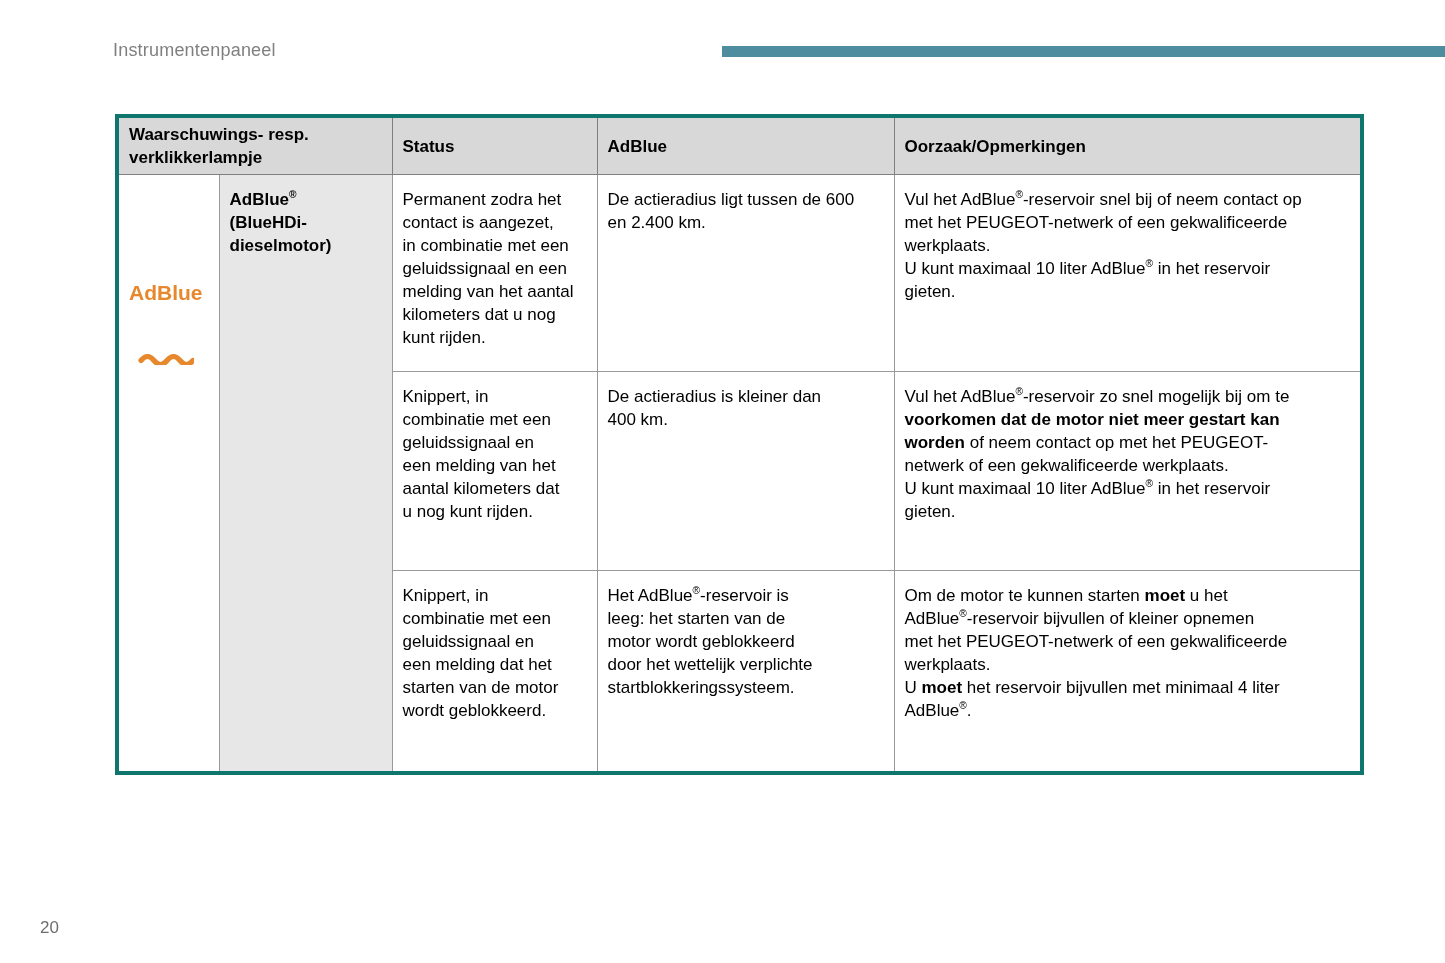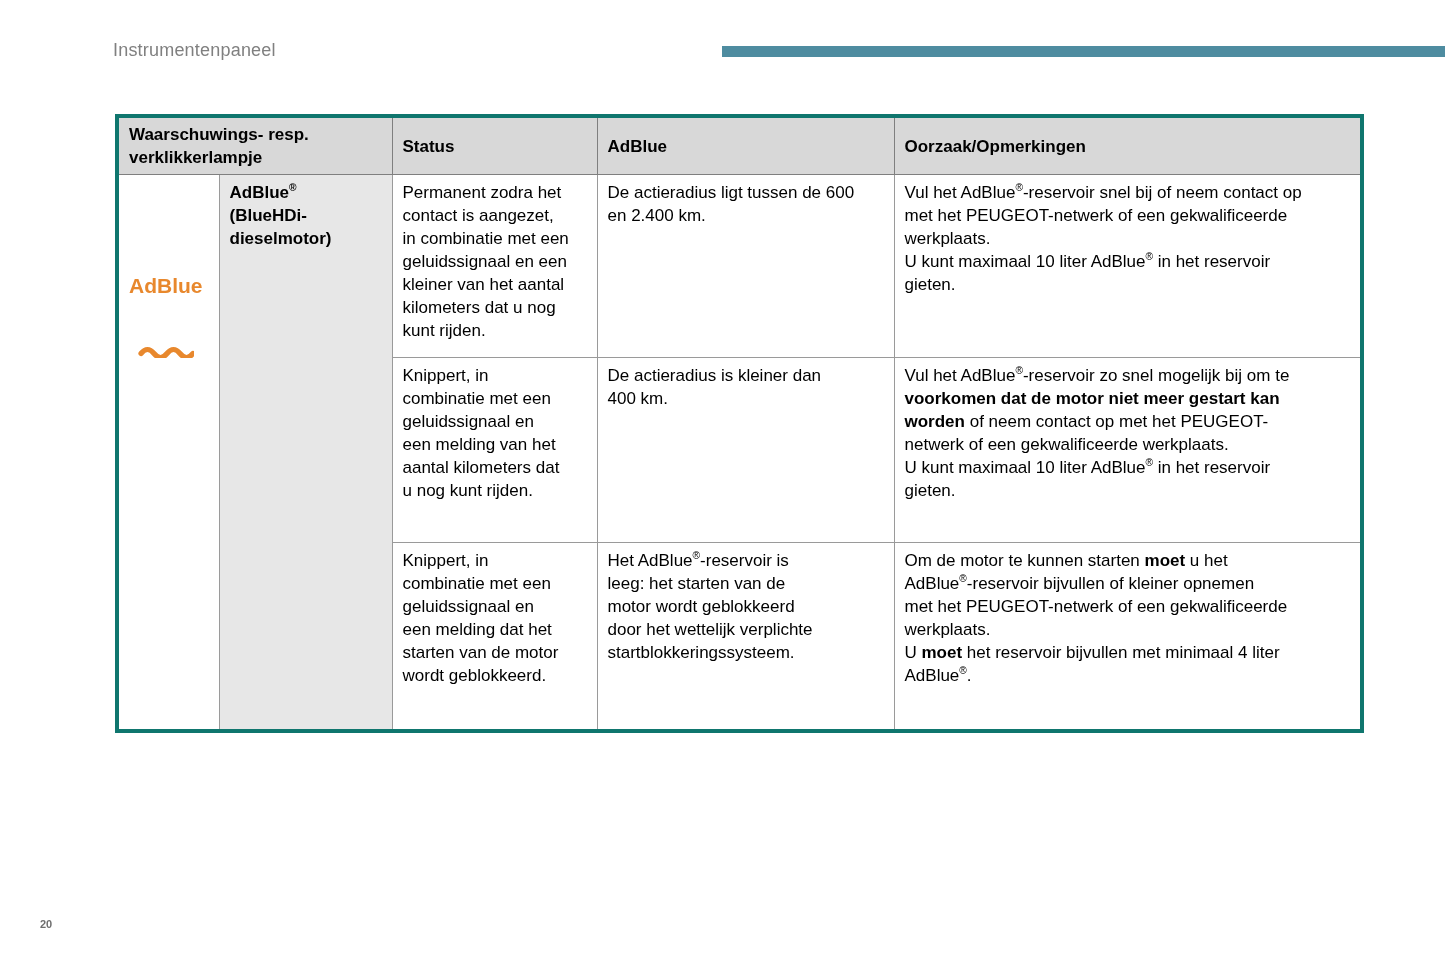--- a/index.html
+++ b/index.html
@@ -14,34 +14,34 @@
   .page-title{
     position:absolute;left:113px;top:40px;
     font-size:18px;color:#808080;letter-spacing:0.2px;
   }
   .accent-bar{
     position:absolute;left:722px;right:0;top:46px;height:11px;
     background:#4e8ca0;
   }
   .page-number{
     position:absolute;left:40px;top:918px;
-    font-size:11px;font-weight:bold;color:#6e6e6e;
+    font-size:17px;font-weight:normal;color:#6e6e6e;
   }
   table.warn{
     position:absolute;left:115px;top:90px;
     width:1245px;
     border-collapse:collapse;table-layout:fixed;
     border:4px solid #0f766e;
     margin-top:24px;
   }
   table.warn th, table.warn td{
     border:1px solid #9a9a9a;
     font-size:17px;
     line-height:23px;
-    padding:6px 10px;
+    padding:13px 10px;
     vertical-align:top;
     white-space:pre-wrap;
     overflow:hidden;
     text-align:left;
   }
   table.warn th{
     background:#d8d8d8;
     font-weight:bold;
     vertical-align:middle;
     border-color:#7f7f7f;
@@ -99,21 +99,21 @@
             </svg>
           </div>
         </td>
         <td class="name-cell" rowspan="3"><span class="b">AdBlue</span><sup class="b">®</sup><span class="b">
 (BlueHDi-
 dieselmotor)</span></td>
         <td>Permanent zodra het
 contact is aangezet,
 in combinatie met een
 geluidssignaal en een
-kleiner van het aantal
+melding van het aantal
 kilometers dat u nog
 kunt rijden.</td>
         <td><span>De actieradius ligt tussen de 600
 en 2.400 km.</span></td>
         <td><span>Vul het AdBlue</span><sup>®</sup><span>-reservoir snel bij of neem contact op
 met het PEUGEOT-netwerk of een gekwalificeerde
 werkplaats.
 U kunt maximaal 10 liter AdBlue</span><sup>®</sup><span> in het reservoir
 gieten.</span></td>
       </tr>

